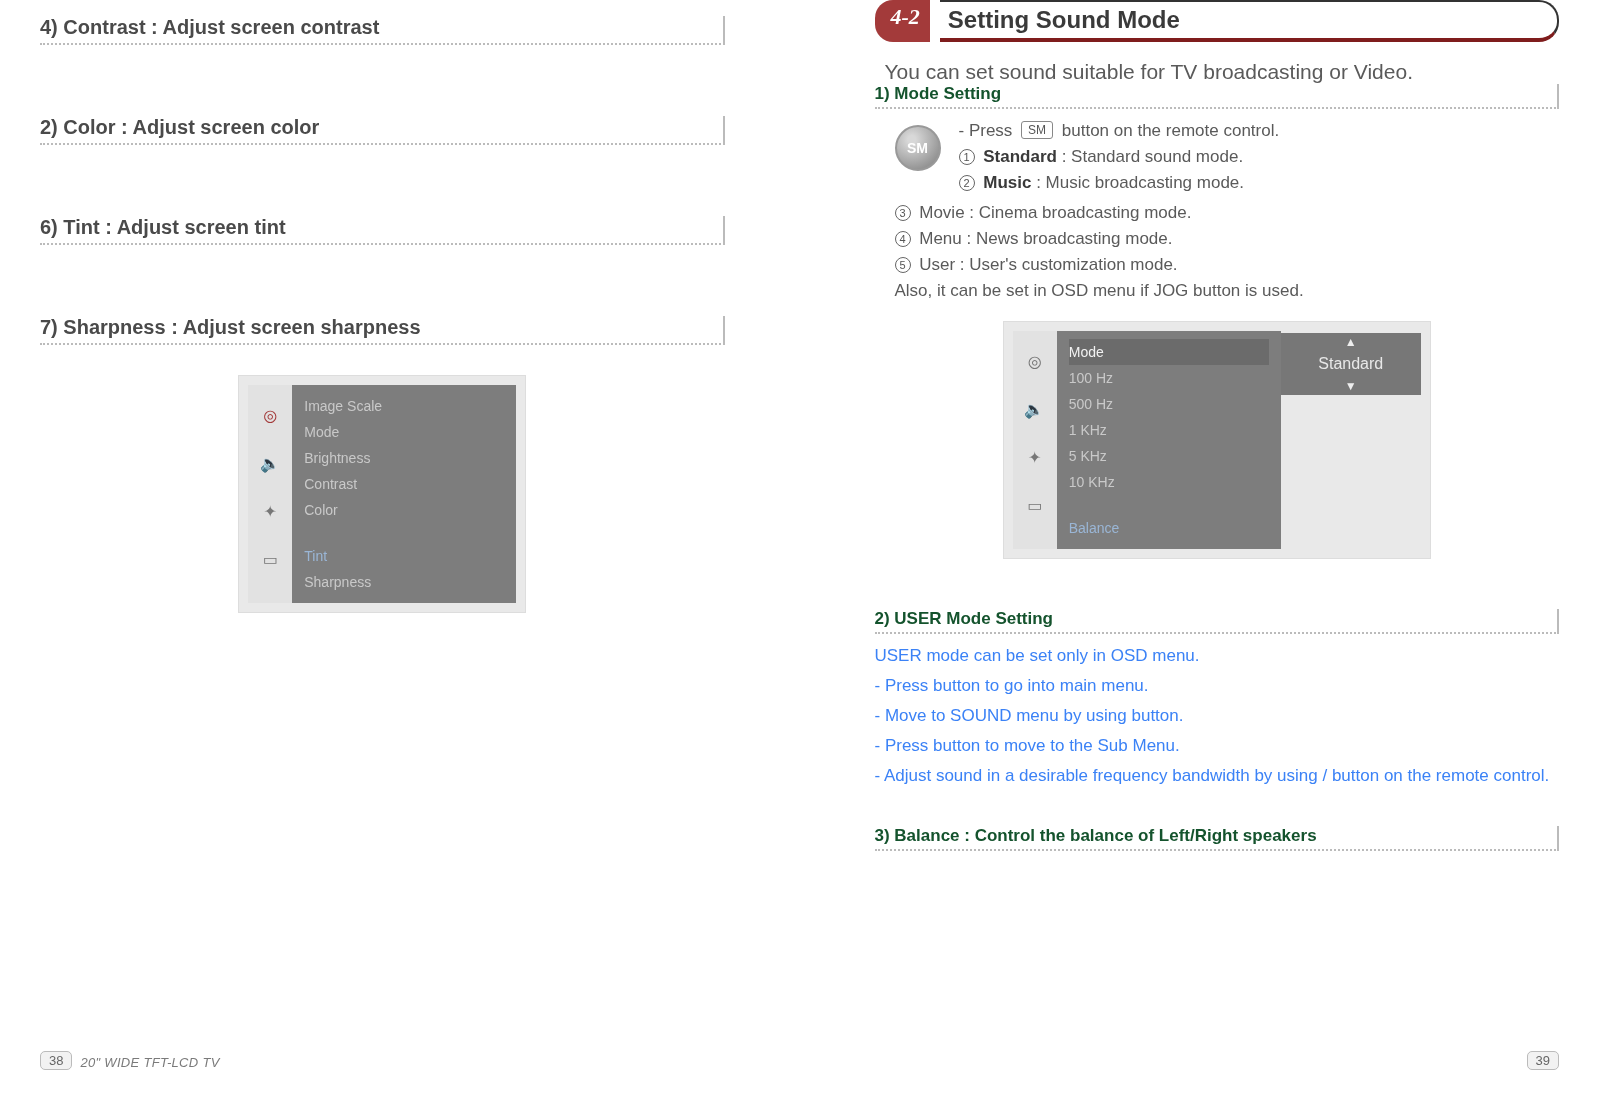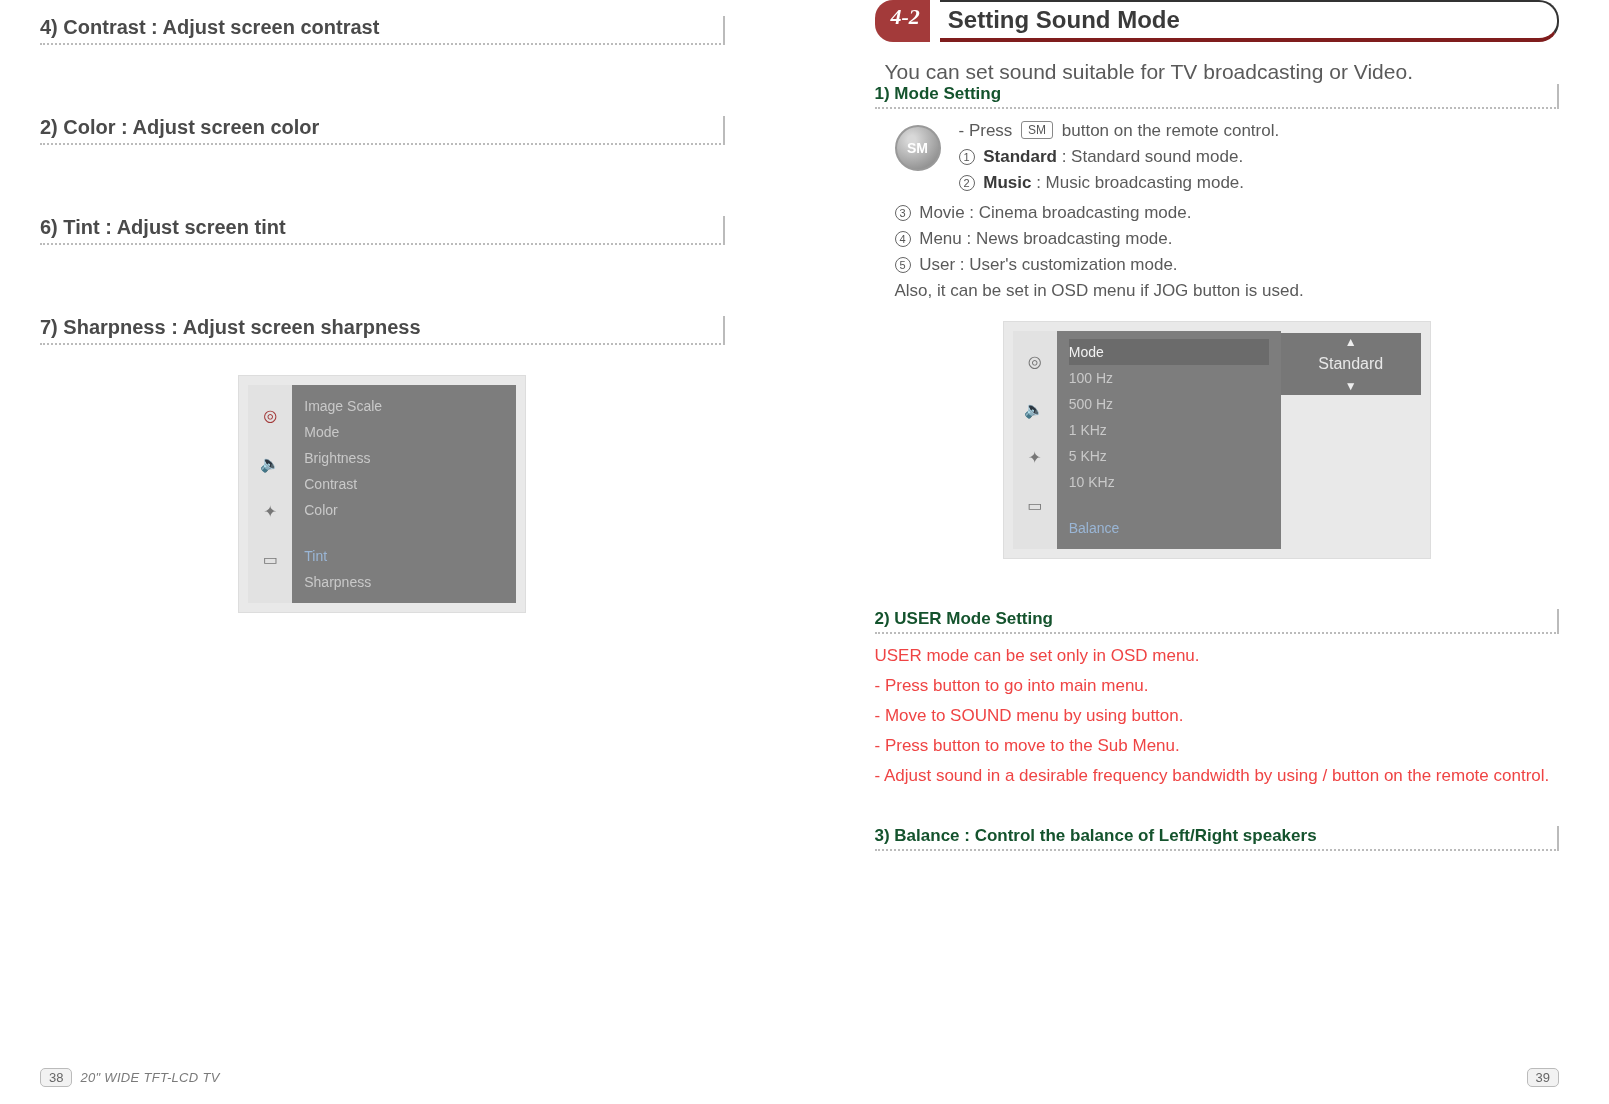--- a/index.html
+++ b/index.html
@@ -118,26 +118,26 @@
   .osd .list-col .li.sel { color: #f2f2f2; background: #6b6b6b; }
   .osd .list-col .li.accent { color: #9ab6d6; margin-top: 20px; }
   .osd .val-col {
     width: 140px; background: #e9e9e9; color: #6a6a6a;
     display: flex; flex-direction: column; align-items: center;
     justify-content: flex-start; padding-top: 2px;
   }
   .osd .val-col .arrow { color: #888; font-size: 12px; background:#777; color:#eee; width:100%; text-align:center; padding:2px 0;}
   .osd .val-col .val { background: #777; color: #e8e8e8; width: 100%; text-align: center; padding: 4px 0; }
 
-  .body-lines { font-size: 17px; color: #ef4444; margin-top: 10px; }
+  .body-lines { font-size: 17px; color: #3b82f6; margin-top: 10px; }
   .body-lines .row { margin-bottom: 10px; }
 
   .footer {
-    position: absolute; bottom: 17px; font-size: 13px; color: #7a7a7a;
-    display: flex; align-items: center;
+    position: absolute; bottom: 34px; font-size: 13px; color: #7a7a7a;
+    display: flex; align-items: flex-end;
   }
   .footer.left { left: 40px; }
   .footer.right { right: 50px; }
   .pg-badge {
     display: inline-block; border: 1px solid #bbb; border-radius: 5px;
     padding: 1px 8px; font-size: 13px; color: #666; background: #f2f2f2;
   }
   .footer .model { margin-left: 8px; letter-spacing: 0.3px; font-style: italic;}
 </style>
 </head>

